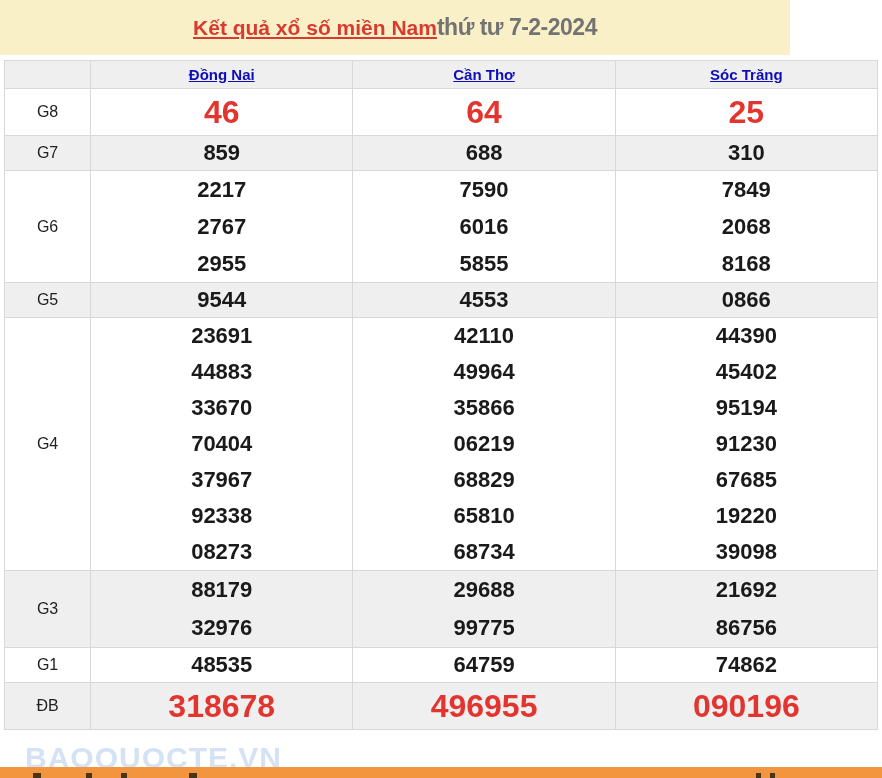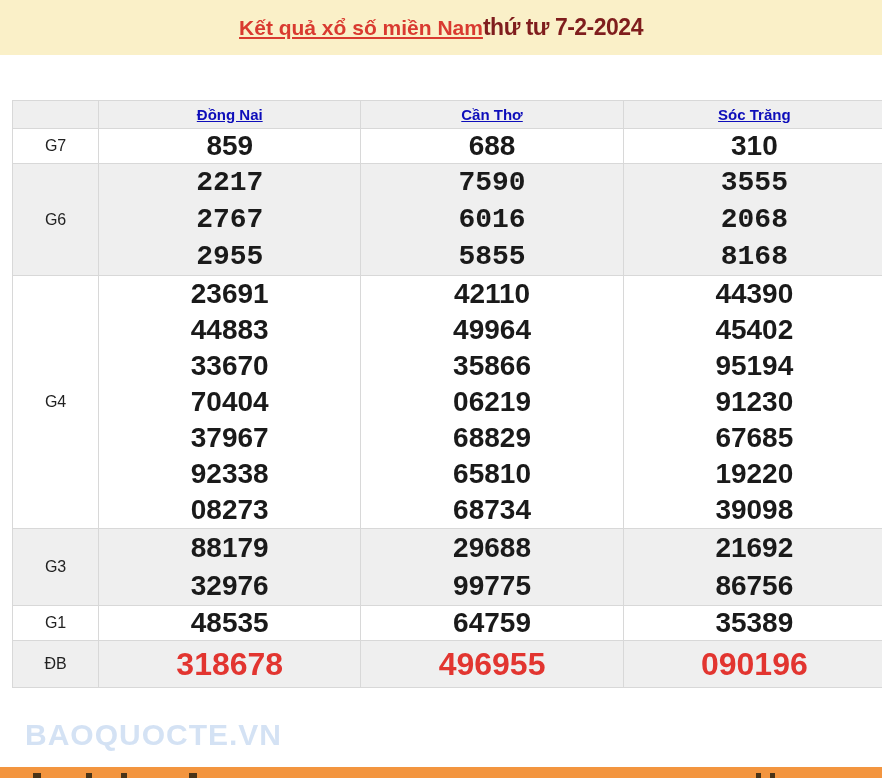--- a/index.html
+++ b/index.html
@@ -5,37 +5,37 @@
   html, body { margin: 0; padding: 0; }
   body {
     width: 882px; height: 778px;
     background: #ffffff;
     font-family: "Liberation Sans", sans-serif;
     position: relative;
     overflow: hidden;
   }
   
   .banner {
-    width: 882px; height: 55px;
+    width: 790px; height: 55px;
     background: #faf0c8;
     display: flex; align-items: center; justify-content: center;
   }
   .banner .title-link {
     color: #d93a30;
     font-size: 21px; font-weight: bold;
     text-decoration: underline;
     cursor: pointer;
   }
   .banner .title-rest {
-    color: #7f1d1d;
+    color: #737373;
     font-size: 23px; font-weight: bold;
     letter-spacing: -0.5px;
   }
   
-  .table-wrap { padding: 5px 4px 0 12px; margin-top: 40px; }
+  .table-wrap { padding: 5px 4px 0 4px; }
   table.results {
     width: 874px;
     border-collapse: collapse;
     table-layout: fixed;
   }
   table.results th, table.results td {
     border: 1px solid #d8d8d8;
     text-align: center;
     padding: 0;
     vertical-align: middle;
@@ -51,37 +51,37 @@
     cursor: pointer;
   }
   tbody tr { background: #ffffff; }
   tbody tr:nth-child(even) { background: #efefef; }
   td.label-cell {
     font-size: 16px;
     color: #222222;
     font-weight: normal;
   }
   .line {
-    font-size: 28px;
+    font-size: 22px;
     font-weight: bold;
     color: #1a1a1a;
     line-height: 36px;
   }
   tr.row-g8 .line, tr.row-db .line {
     color: #e23530;
     font-size: 32px;
     line-height: 46px;
   }
   tr.row-g7 .line, tr.row-g5 .line, tr.row-g2 .line, tr.row-g1 .line { line-height: 34px; }
-  tr.row-g6 .line { line-height: 37px; font-family: Liberation Mono, monospace; }
+  tr.row-g6 .line { line-height: 37px; }
   tr.row-g3 .line { line-height: 38px; }
   
   .watermark {
     position: absolute;
-    left: 25px; top: 718px;
+    left: 25px; top: 741px;
     font-size: 30px; font-weight: bold;
     color: rgba(198, 216, 240, 0.75);
     letter-spacing: 1px;
     pointer-events: none;
   }
   
   .footer-bar {
     position: absolute;
     left: 0; bottom: 0;
     width: 882px; height: 11px;
@@ -117,20 +117,32 @@
         </th>
         <th>
           <span class="prov-link">Cần Thơ</span>
         </th>
         <th>
           <span class="prov-link">Sóc Trăng</span>
         </th>
       </tr>
     </thead>
     <tbody id="results-body">
+        <tr class="row-g8 row-big">
+          <td class="label-cell">G8</td>
+          <td>
+            <div class="line">46</div>
+          </td>
+          <td>
+            <div class="line">64</div>
+          </td>
+          <td>
+            <div class="line">25</div>
+          </td>
+        </tr>
         <tr class="row-g7">
           <td class="label-cell">G7</td>
           <td>
             <div class="line">859</div>
           </td>
           <td>
             <div class="line">688</div>
           </td>
           <td>
             <div class="line">310</div>
@@ -142,23 +154,35 @@
             <div class="line">2217</div>
             <div class="line">2767</div>
             <div class="line">2955</div>
           </td>
           <td>
             <div class="line">7590</div>
             <div class="line">6016</div>
             <div class="line">5855</div>
           </td>
           <td>
-            <div class="line">3555</div>
+            <div class="line">7849</div>
             <div class="line">2068</div>
             <div class="line">8168</div>
+          </td>
+        </tr>
+        <tr class="row-g5">
+          <td class="label-cell">G5</td>
+          <td>
+            <div class="line">9544</div>
+          </td>
+          <td>
+            <div class="line">4553</div>
+          </td>
+          <td>
+            <div class="line">0866</div>
           </td>
         </tr>
         <tr class="row-g4">
           <td class="label-cell">G4</td>
           <td>
             <div class="line">23691</div>
             <div class="line">44883</div>
             <div class="line">33670</div>
             <div class="line">70404</div>
             <div class="line">37967</div>
@@ -201,21 +225,21 @@
         </tr>
         <tr class="row-g1">
           <td class="label-cell">G1</td>
           <td>
             <div class="line">48535</div>
           </td>
           <td>
             <div class="line">64759</div>
           </td>
           <td>
-            <div class="line">35389</div>
+            <div class="line">74862</div>
           </td>
         </tr>
         <tr class="row-db row-big">
           <td class="label-cell">ĐB</td>
           <td>
             <div class="line">318678</div>
           </td>
           <td>
             <div class="line">496955</div>
           </td>

